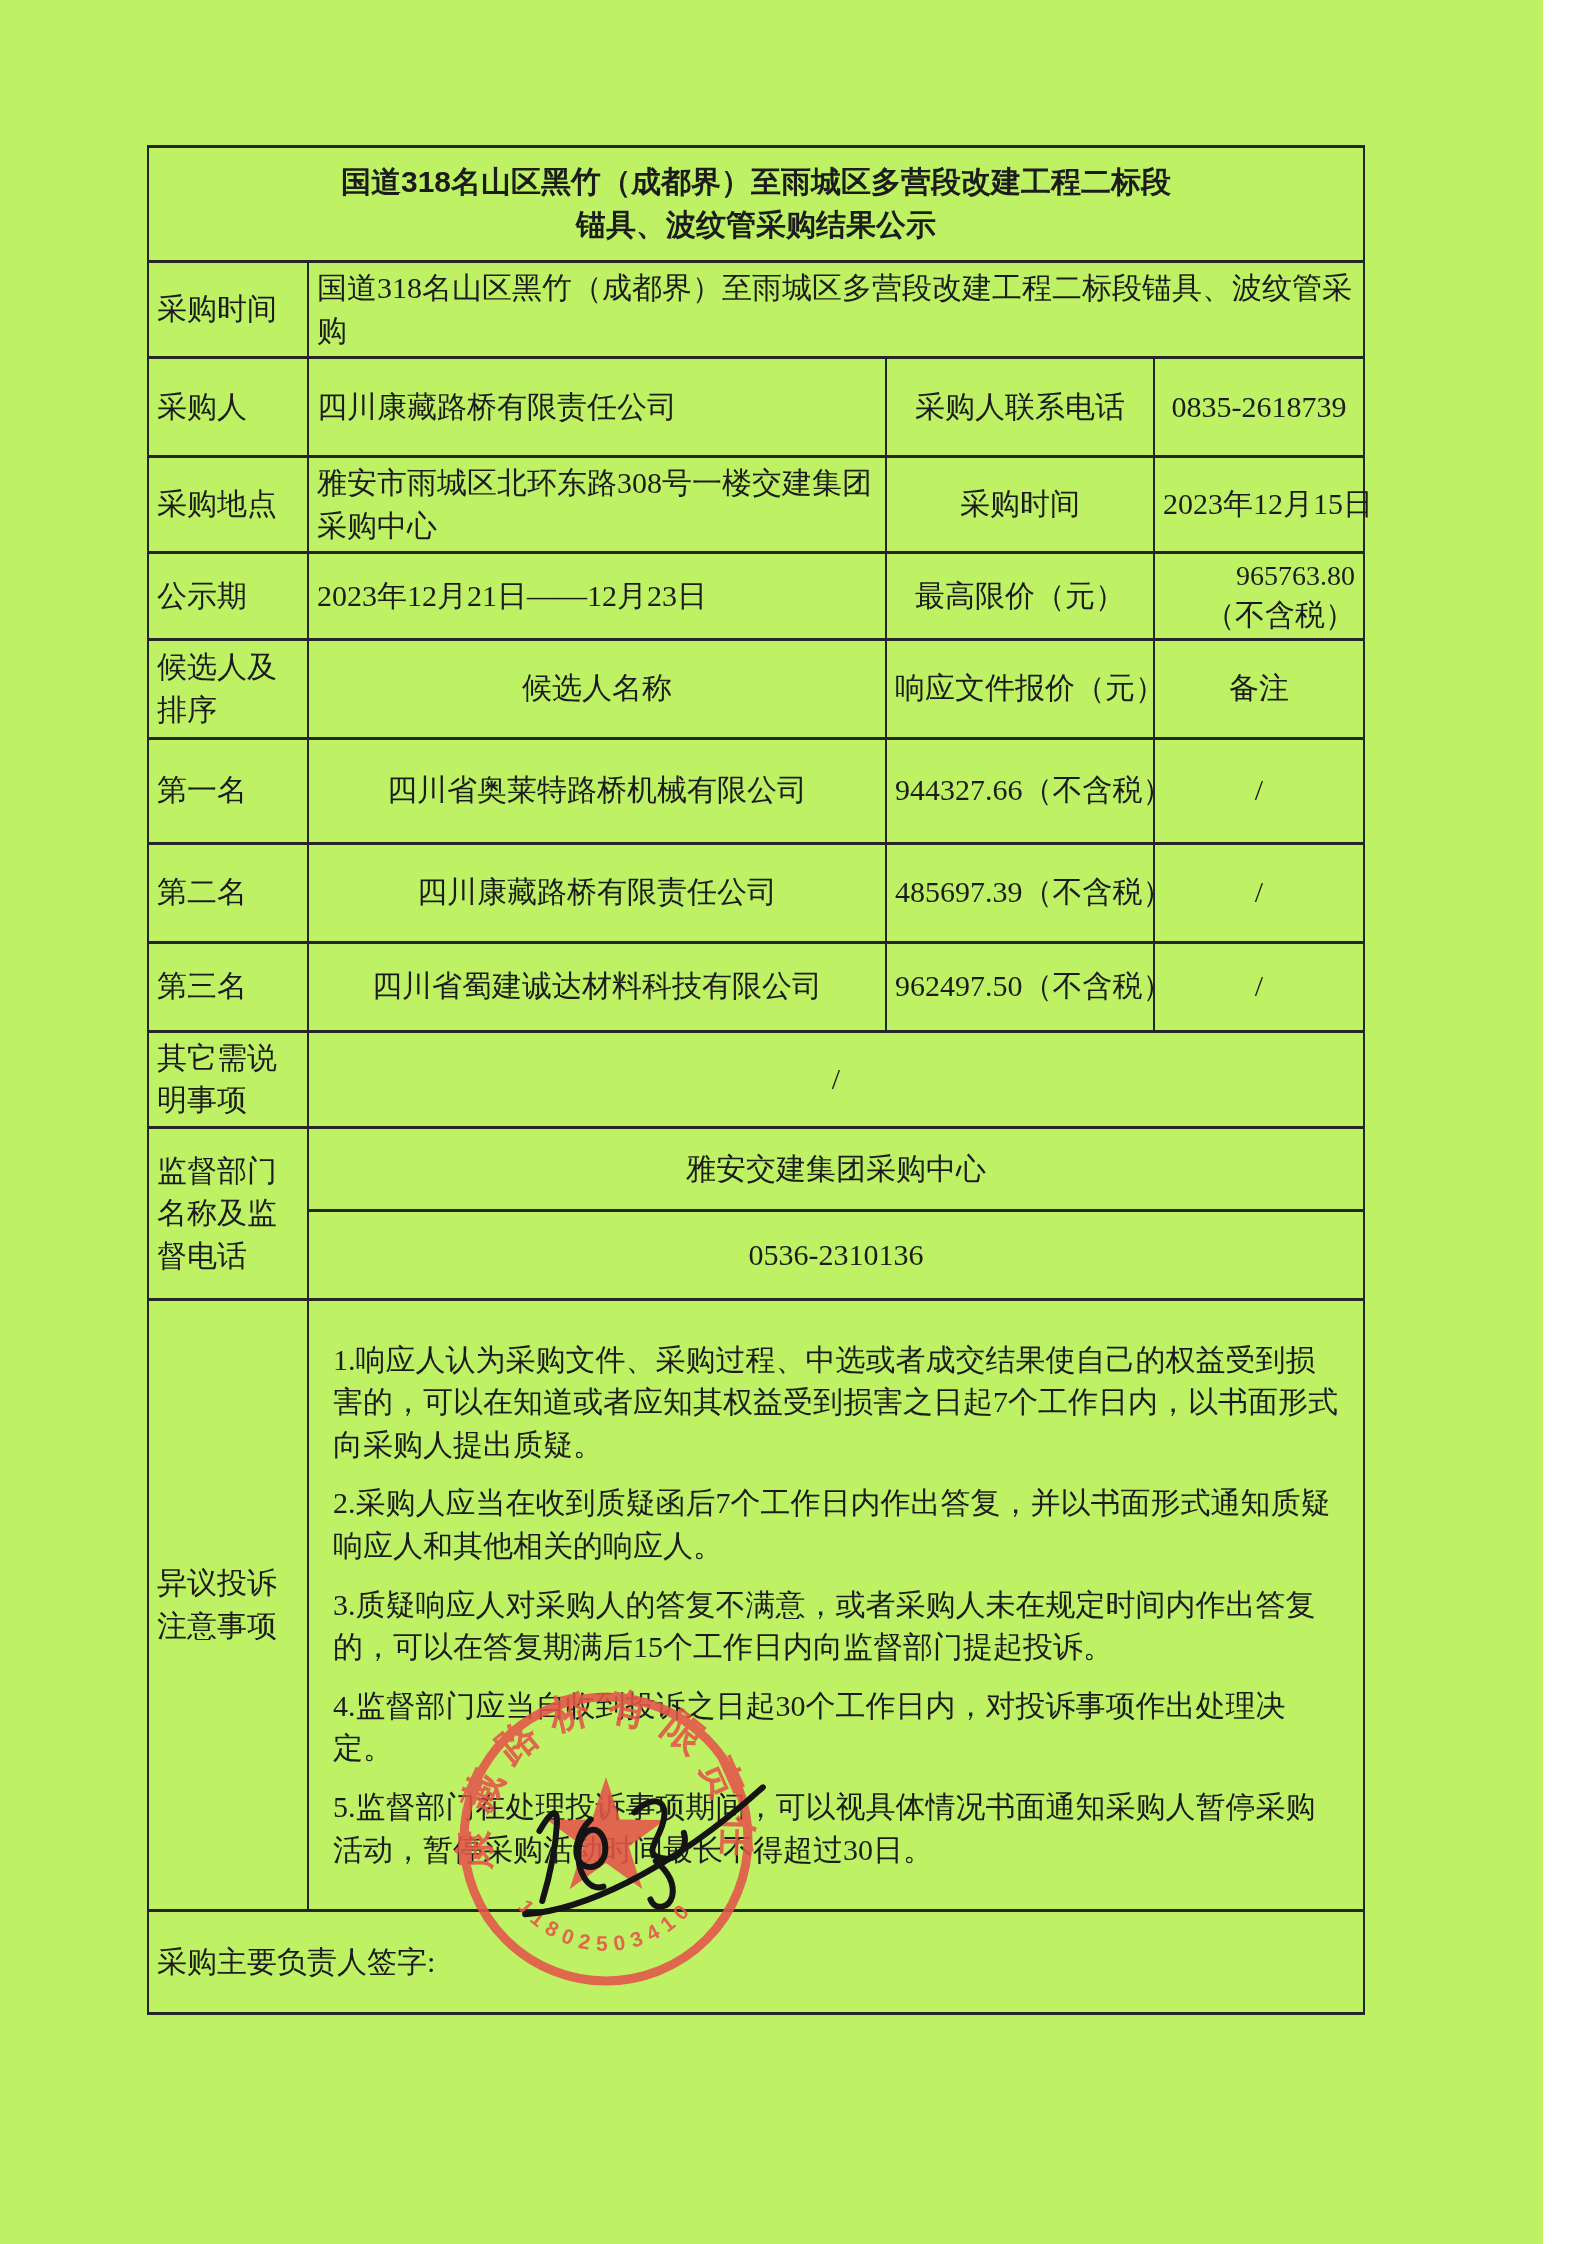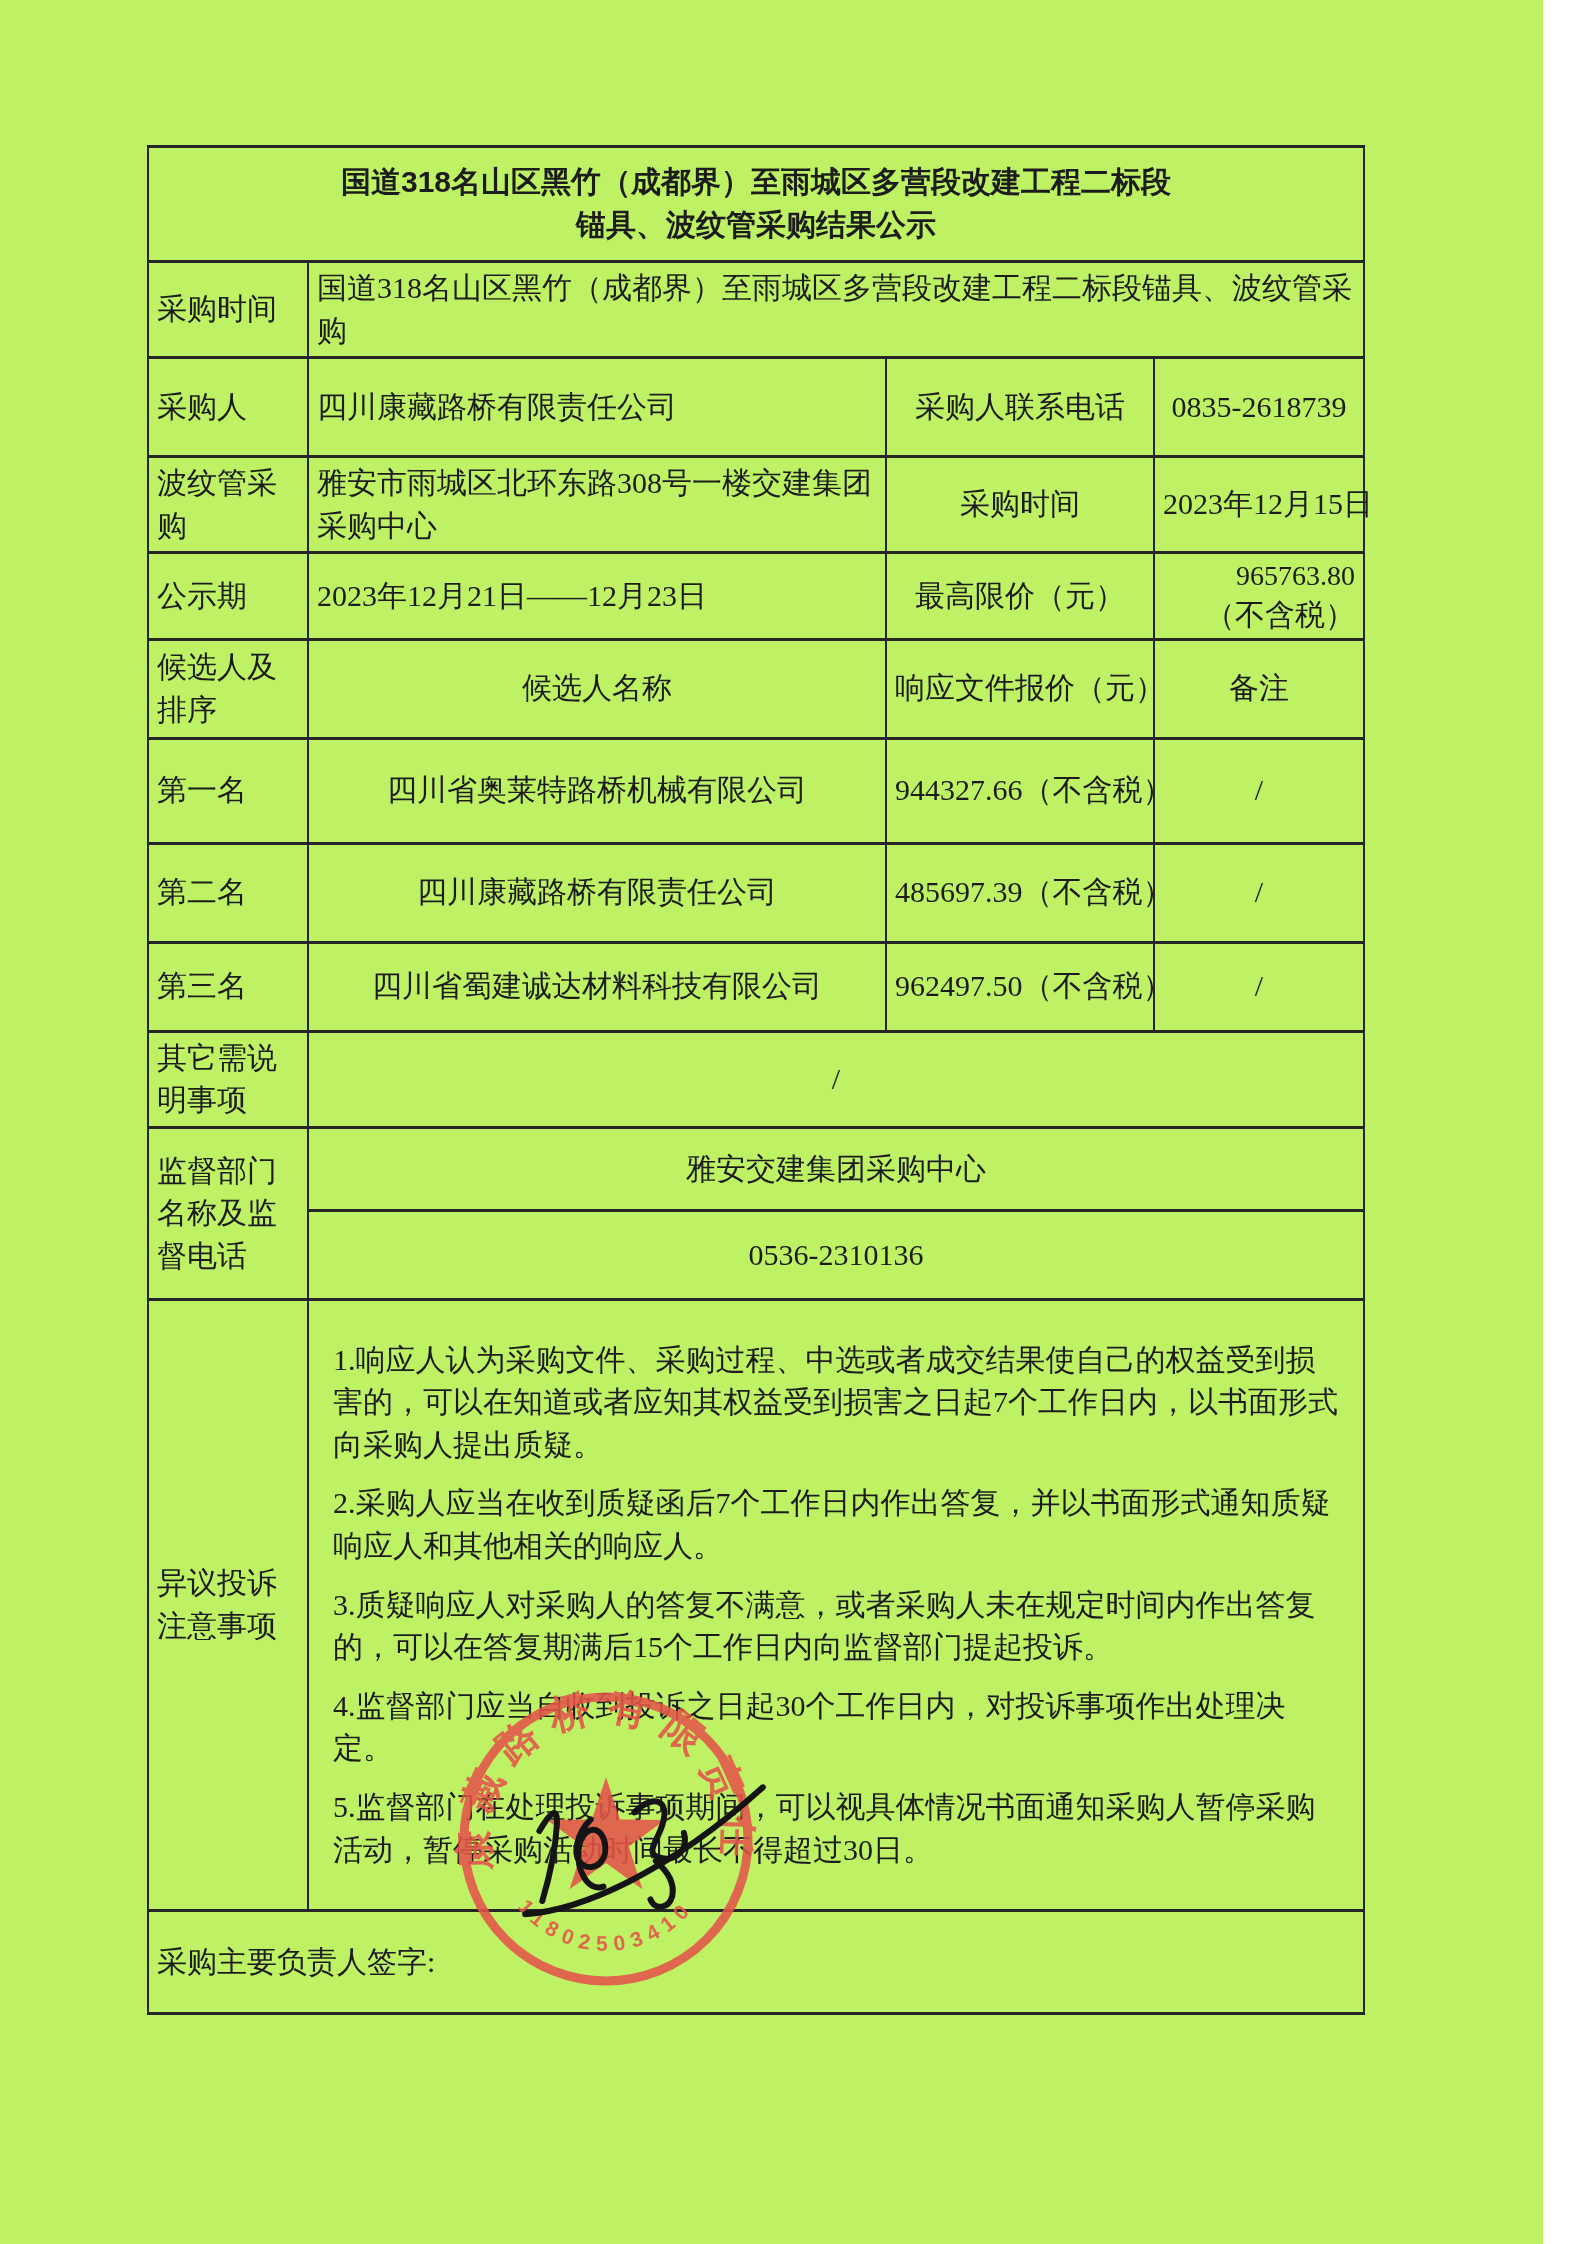--- a/index.html
+++ b/index.html
@@ -76,21 +76,21 @@
     </tr>
 
     <tr>
       <td class="label-cell" style="height:88px">采购人</td>
       <td>四川康藏路桥有限责任公司</td>
       <td class="center">采购人联系电话</td>
       <td class="center nowrap num">0835-2618739</td>
     </tr>
 
     <tr>
-      <td class="label-cell" style="height:84px">波纹管采购</td>
+      <td class="label-cell" style="height:84px">采购地点</td>
       <td>雅安市雨城区北环东路308号一楼交建集团采购中心</td>
       <td class="center">采购时间</td>
       <td class="center nowrap num">2023年12月15日</td>
     </tr>
 
     <tr>
       <td class="label-cell" style="height:72px">公示期</td>
       <td>2023年12月21日——12月23日</td>
       <td class="center">最高限价（元）</td>
       <td class="center price-cell">

